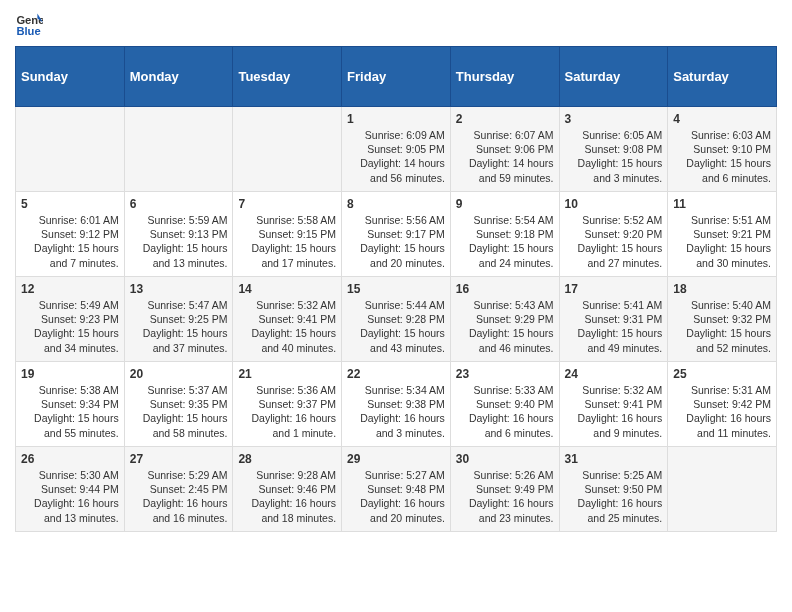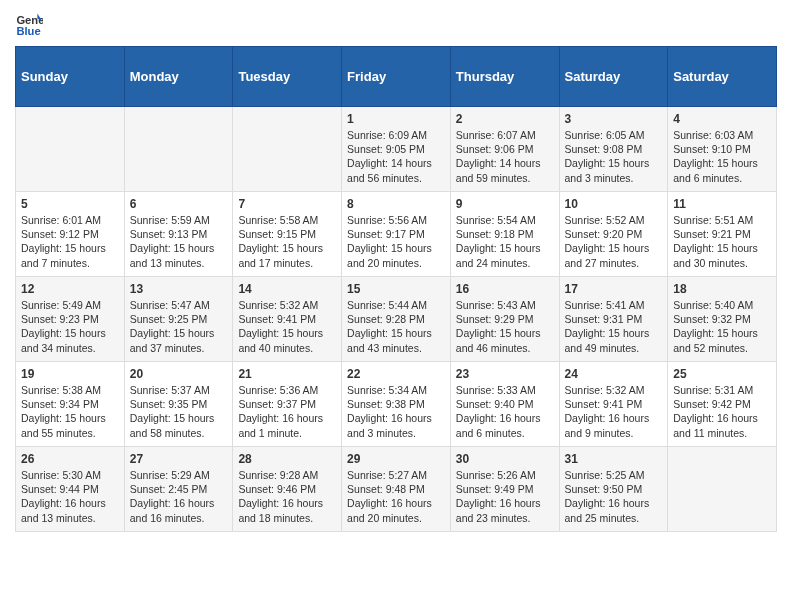--- a/index.html
+++ b/index.html
@@ -66,20 +66,21 @@
       background-color: #fff;
     }
     .day-num {
       font-weight: bold;
       font-size: 12px;
       display: block;
       margin-bottom: 2px;
     }
     .cell-content {
       line-height: 1.35;
+      text-align: right;
     }
   </style>
 </head>
 <body>
 
 <div class="header">
   <div class="logo">
     <svg class="logo-icon" viewBox="0 0 40 40">
       <text x="2" y="20" font-size="16" font-weight="bold" fill="#333">General</text>
       <text x="2" y="35" font-size="16" font-weight="bold" fill="#1a5bb5">Blue</text>

